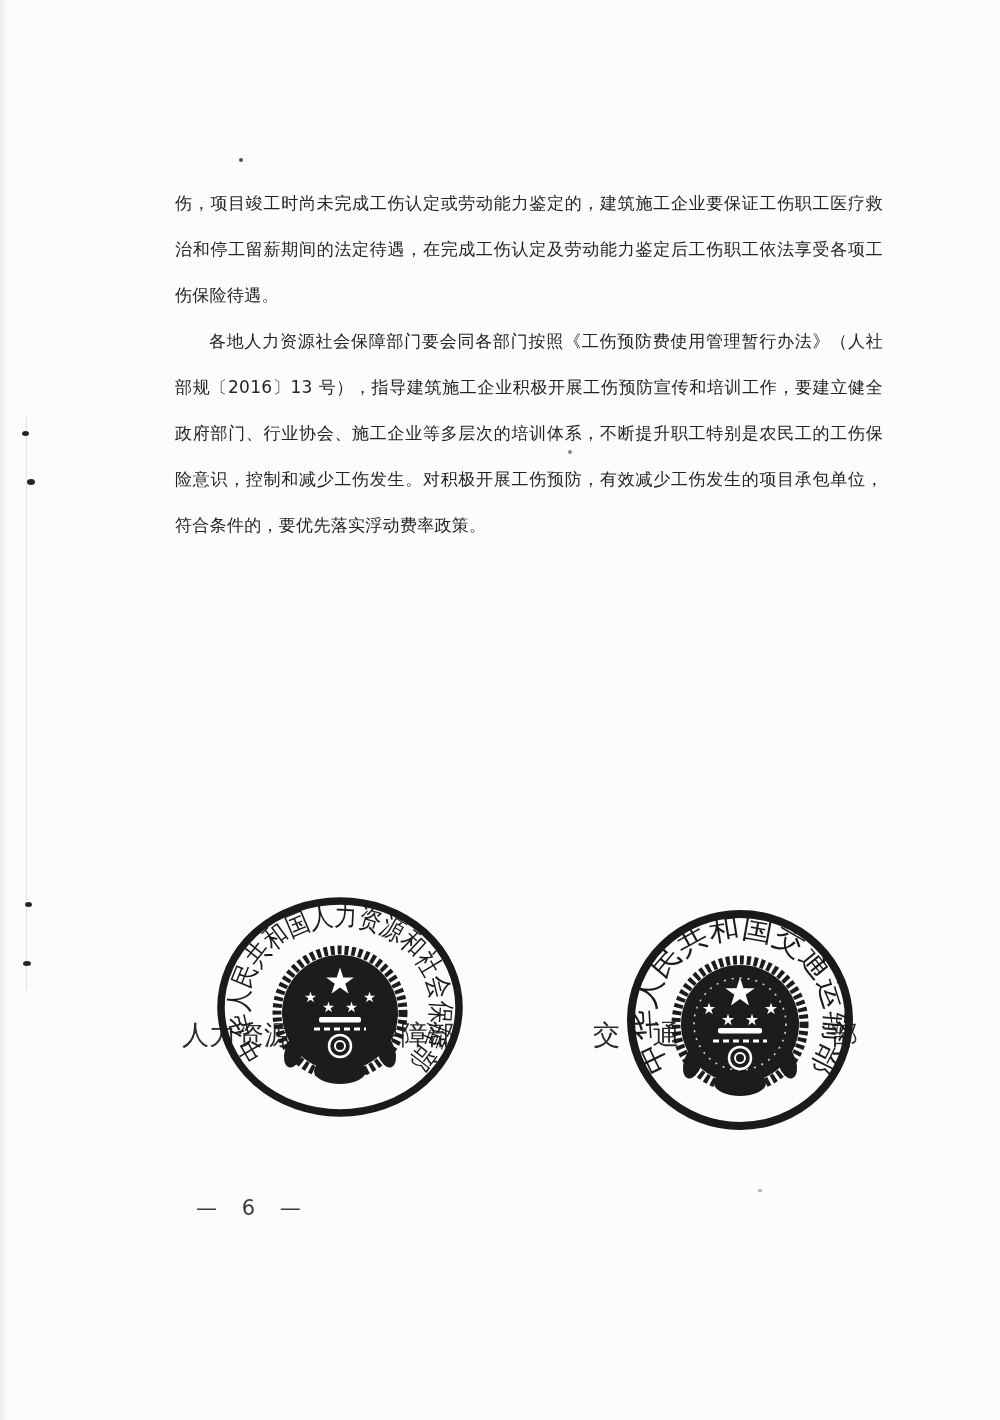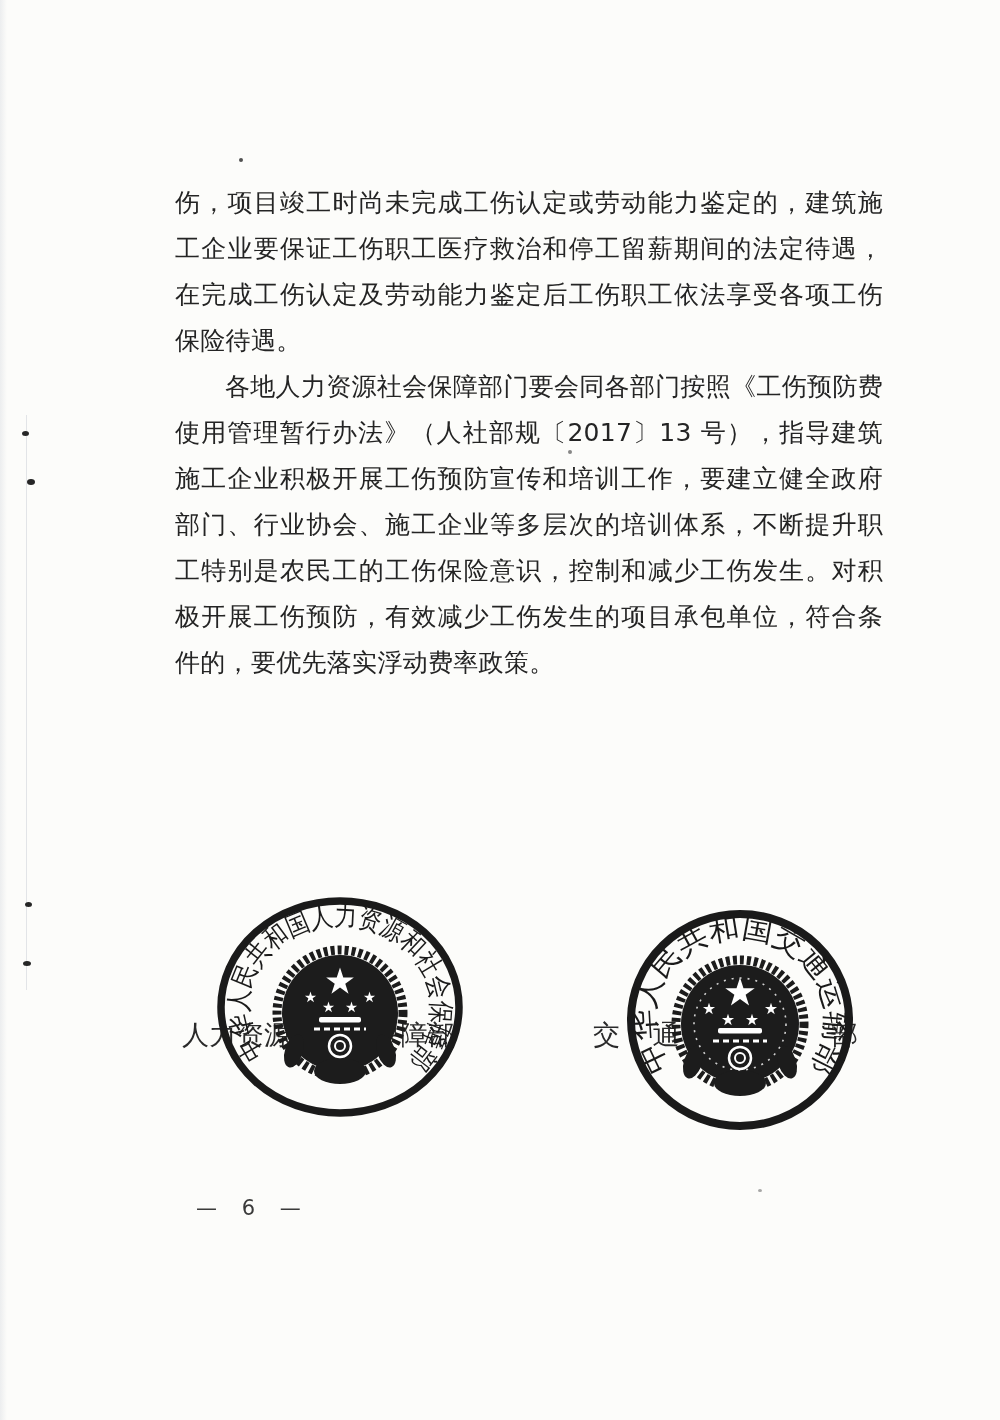--- a/index.html
+++ b/index.html
@@ -19,21 +19,21 @@
   .crease{
     position:absolute;left:26px;top:415px;width:1px;height:575px;
     background:rgba(110,120,145,0.18);
   }
   .speck{
     position:absolute;background:#262626;border-radius:50%;
   }
   
   .doc-body{
     position:absolute;left:175px;top:180px;width:708px;
-    font-size:25px;line-height:46px;color:#242424;
+    font-size:17px;line-height:46px;color:#242424;
     text-align:justify;text-justify:inter-character;
     letter-spacing:0.3px;
   }
   .doc-body p{margin:0;text-indent:2em;}
   .doc-body p.no-indent{text-indent:0;}
   
   .typed-sig{
     position:absolute;top:1018px;
     font-size:27px;color:#2a2a2a;
     text-align:justify;text-align-last:justify;
@@ -61,21 +61,21 @@
   <div class="speck" style="left:239px;top:158px;width:4px;height:4px;opacity:.8"></div>
   <div class="speck" style="left:22px;top:431px;width:7px;height:5px"></div>
   <div class="speck" style="left:27px;top:479px;width:8px;height:6px"></div>
   <div class="speck" style="left:25px;top:902px;width:7px;height:5px"></div>
   <div class="speck" style="left:23px;top:961px;width:8px;height:5px"></div>
   <div class="speck" style="left:568px;top:450px;width:4px;height:4px;opacity:.55"></div>
   <div class="speck" style="left:758px;top:1189px;width:4px;height:3px;opacity:.4"></div>
 
   <div class="doc-body">
     <p class="no-indent">伤，项目竣工时尚未完成工伤认定或劳动能力鉴定的，建筑施工企业要保证工伤职工医疗救治和停工留薪期间的法定待遇，在完成工伤认定及劳动能力鉴定后工伤职工依法享受各项工伤保险待遇。</p>
-    <p>各地人力资源社会保障部门要会同各部门按照《工伤预防费使用管理暂行办法》（人社部规〔2017〕13 号），指导建筑施工企业积极开展工伤预防宣传和培训工作，要建立健全政府部门、行业协会、施工企业等多层次的培训体系，不断提升职工特别是农民工的工伤保险意识，控制和减少工伤发生。对积极开展工伤预防，有效减少工伤发生的项目承包单位，符合条件的，要优先落实浮动费率政策。</p>
+    <p>各地人力资源社会保障部门要会同各部门按照《工伤预防费使用管理暂行办法》（人社部规〔2016〕13 号），指导建筑施工企业积极开展工伤预防宣传和培训工作，要建立健全政府部门、行业协会、施工企业等多层次的培训体系，不断提升职工特别是农民工的工伤保险意识，控制和减少工伤发生。对积极开展工伤预防，有效减少工伤发生的项目承包单位，符合条件的，要优先落实浮动费率政策。</p>
   </div>
 
   <span class="typed-sig left">人力资源和社会保障部</span>
   <span class="typed-sig right">交通运输部</span>
 
   <svg class="seal" style="left:214px;top:892px" width="252" height="230" viewBox="-126 -115 252 230">
     <defs>
       <symbol id="star5" viewBox="-1.1 -1.1 2.2 2.2">
         <polygon points="0,-1 -0.225,-0.309 -0.951,-0.309 -0.363,0.118 -0.588,0.809 0,0.382 0.588,0.809 0.363,0.118 0.951,-0.309 0.225,-0.309" fill="#ffffff"></polygon>
       </symbol>

